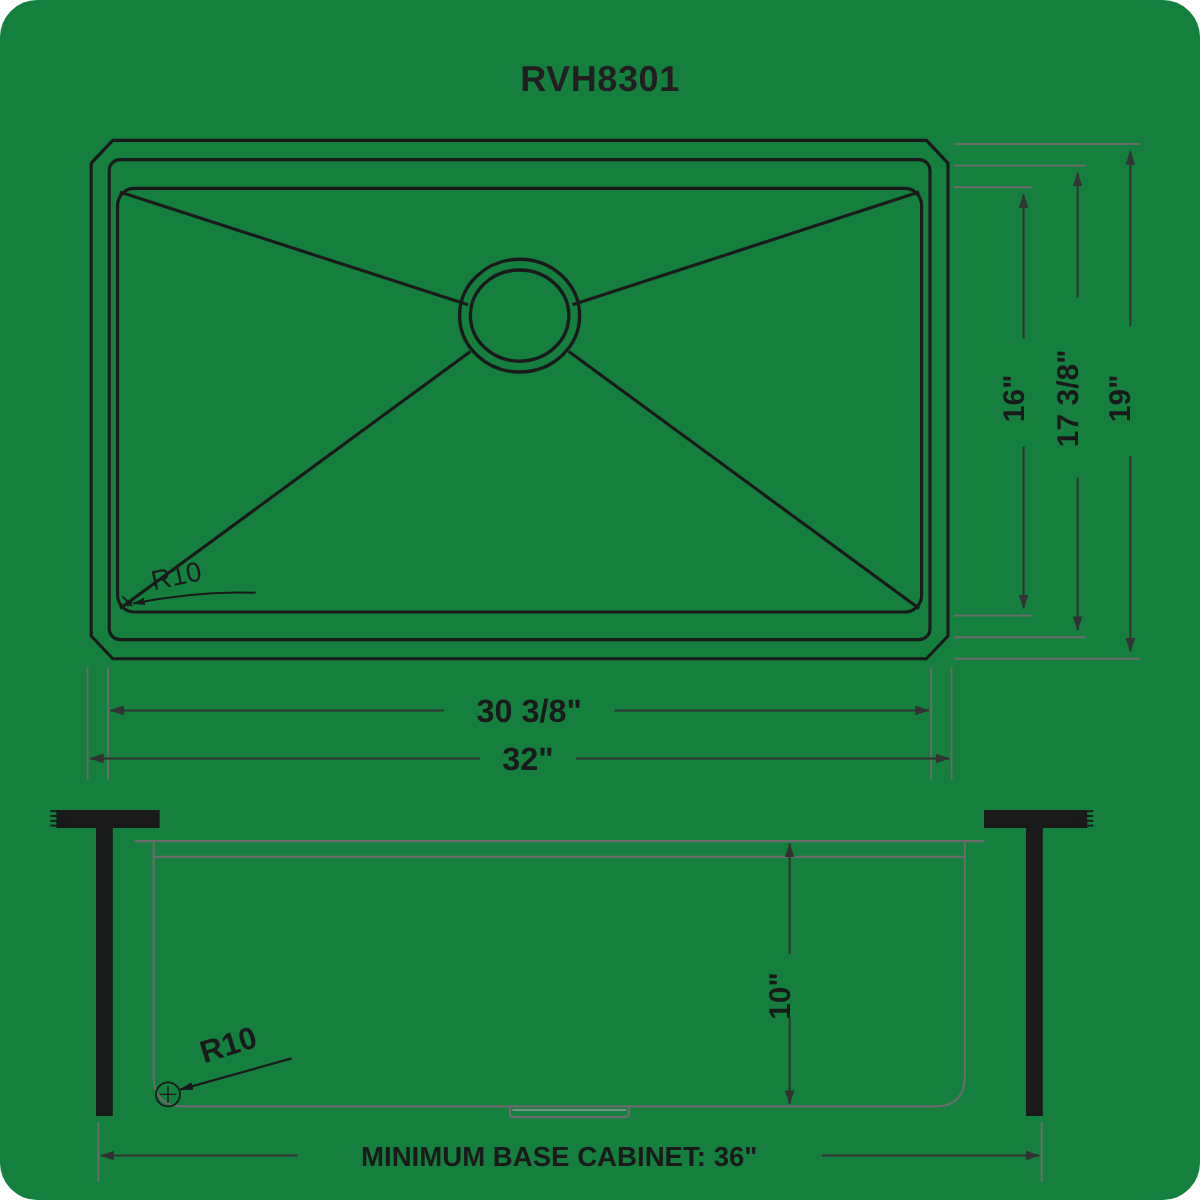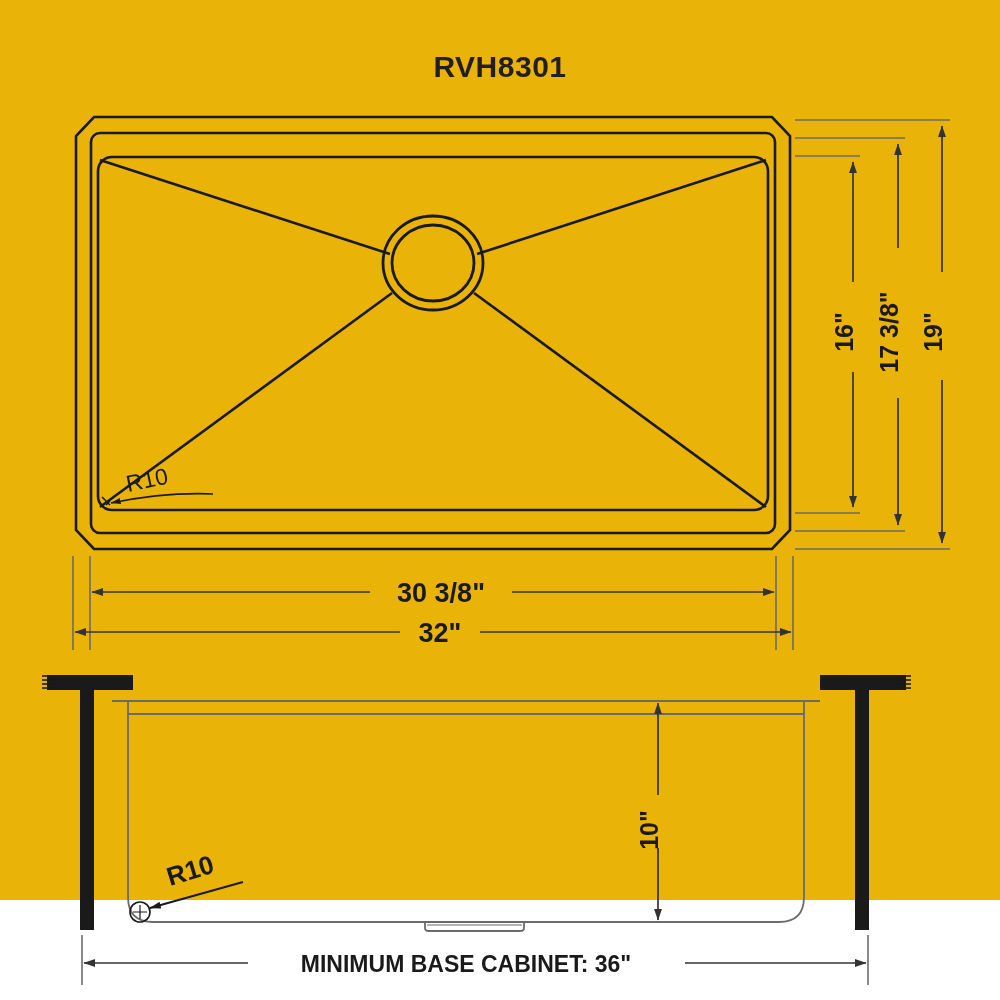--- a/index.html
+++ b/index.html
@@ -10,22 +10,23 @@
   }
   body {
     width: 1000px;
     height: 1000px;
     font-family: "Liberation Sans", sans-serif;
     overflow: hidden;
   }
   #sheet {
     position: relative;
     width: 1000px;
-    height: 900px;
-    background: #eab308;
+    height: 1000px;
+    background: #15803d;
+    border-radius: 31px;
   }
   #title {
     position: absolute;
     left: 0;
     top: 50px;
     width: 1000px;
     text-align: center;
     font-size: 30px;
     font-weight: bold;
     color: #231f20;

